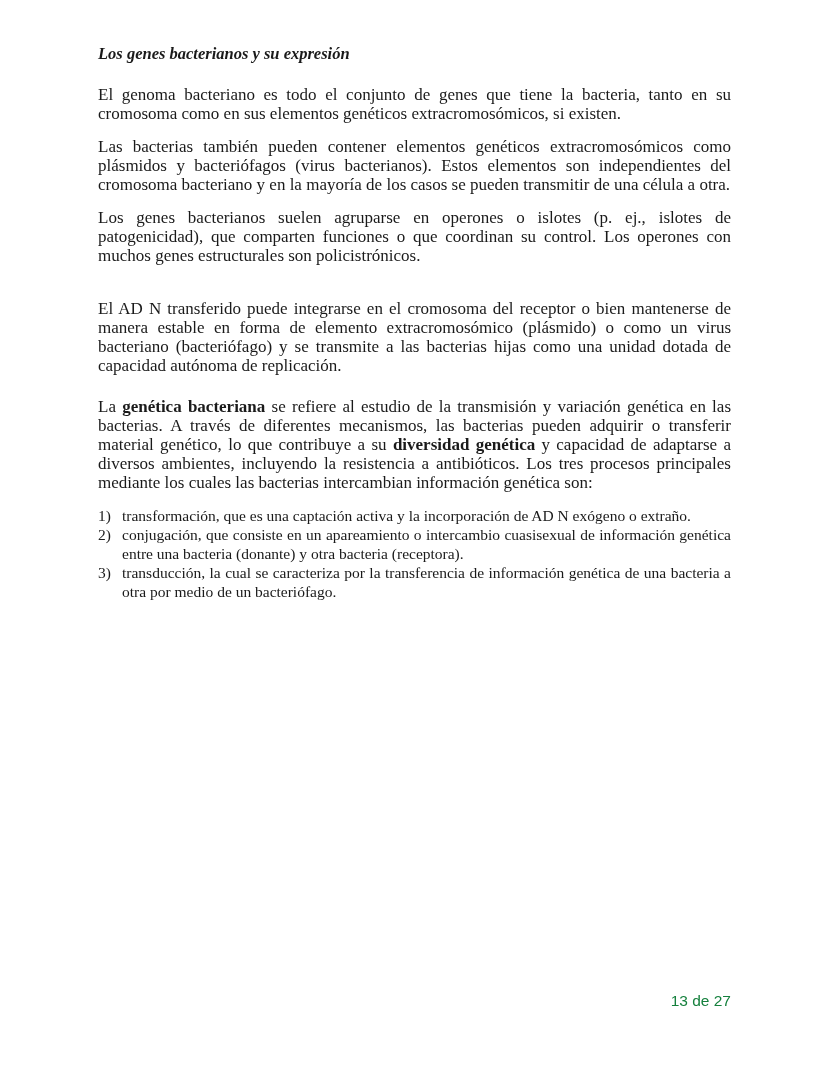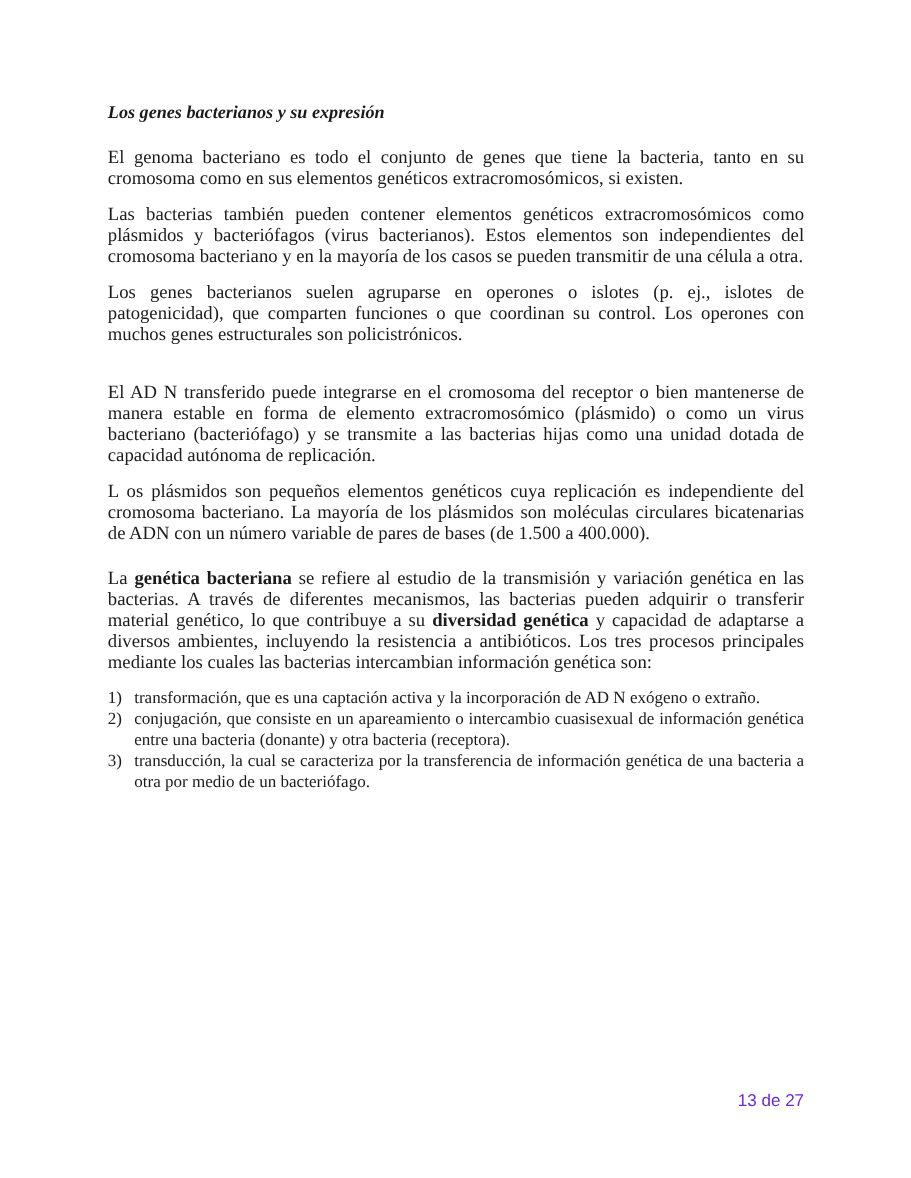--- a/index.html
+++ b/index.html
@@ -6,21 +6,21 @@
     margin: 0;
     padding: 0;
     background: #ffffff;
   }
   .page {
     position: relative;
     width: 828px;
     height: 1071px;
     background: #ffffff;
     box-sizing: border-box;
-    padding: 92px 97px 0 98px;
+    padding: 44px 97px 0 98px;
     font-family: "Liberation Serif", serif;
     color: #1a1a1a;
     overflow: hidden;
   }
   .doc-title {
     font-size: 16.5px;
     font-weight: bold;
     font-style: italic;
     margin: 0 0 22px 0;
     line-height: 19px;
@@ -49,39 +49,38 @@
   .li-text {
     flex: 1;
     text-align: justify;
   }
   .page-footer {
     position: absolute;
     top: 992px;
     right: 97px;
     font-family: "Liberation Sans", sans-serif;
     font-size: 15.5px;
-    color: #6d28d9;
+    color: #15803d;
   }
 </style>
 </head>
 <body>
 
 <div class="page">
 
   <h1 class="doc-title">Los genes bacterianos y su expresión</h1>
 
   <p class="para">El genoma bacteriano es todo el conjunto de genes que tiene la bacteria, tanto en su cromosoma como en sus elementos genéticos extracromosómicos, si existen.</p>
 
   <p class="para">Las bacterias también pueden contener elementos genéticos extracromosómicos como plásmidos y bacteriófagos (virus bacterianos). Estos elementos son independientes del cromosoma bacteriano y en la mayoría de los casos se pueden transmitir de una célula a otra.</p>
 
   <p class="para">Los genes bacterianos suelen agruparse en operones o islotes (p. ej., islotes de patogenicidad), que comparten funciones o que coordinan su control. Los operones con muchos genes estructurales son policistrónicos.</p>
 
   <p class="para gap-lg">El AD N transferido puede integrarse en el cromosoma del receptor o bien mantenerse de manera estable en forma de elemento extracromosómico (plásmido) o como un virus bacteriano (bacteriófago) y se transmite a las bacterias hijas como una unidad dotada de capacidad autónoma de replicación.</p>
 
-  <p class="para">L os plásmidos son pequeños elementos genéticos cuya replicación es independiente del cromosoma bacteriano. La mayoría de los plásmidos son moléculas circulares bicatenarias de ADN con un número variable de pares de bases (de 1.500 a 400.000).</p>
 
 
 
   <p class="para gap-md"><span>La </span><span class="bold">genética bacteriana</span><span> se refiere al estudio de la transmisión y variación genética en las bacterias. A través de diferentes mecanismos, las bacterias pueden adquirir o transferir material genético, lo que contribuye a su </span><span class="bold">diversidad genética</span><span> y capacidad de adaptarse a diversos ambientes, incluyendo la resistencia a antibióticos. Los tres procesos principales mediante los cuales las bacterias intercambian información genética son:</span></p>
 
   <div class="num-list">
     <div class="list-item">
       <span class="li-num">1)</span>
       <span class="li-text">transformación, que es una captación activa y la incorporación de AD N exógeno o extraño.</span>
     </div>

